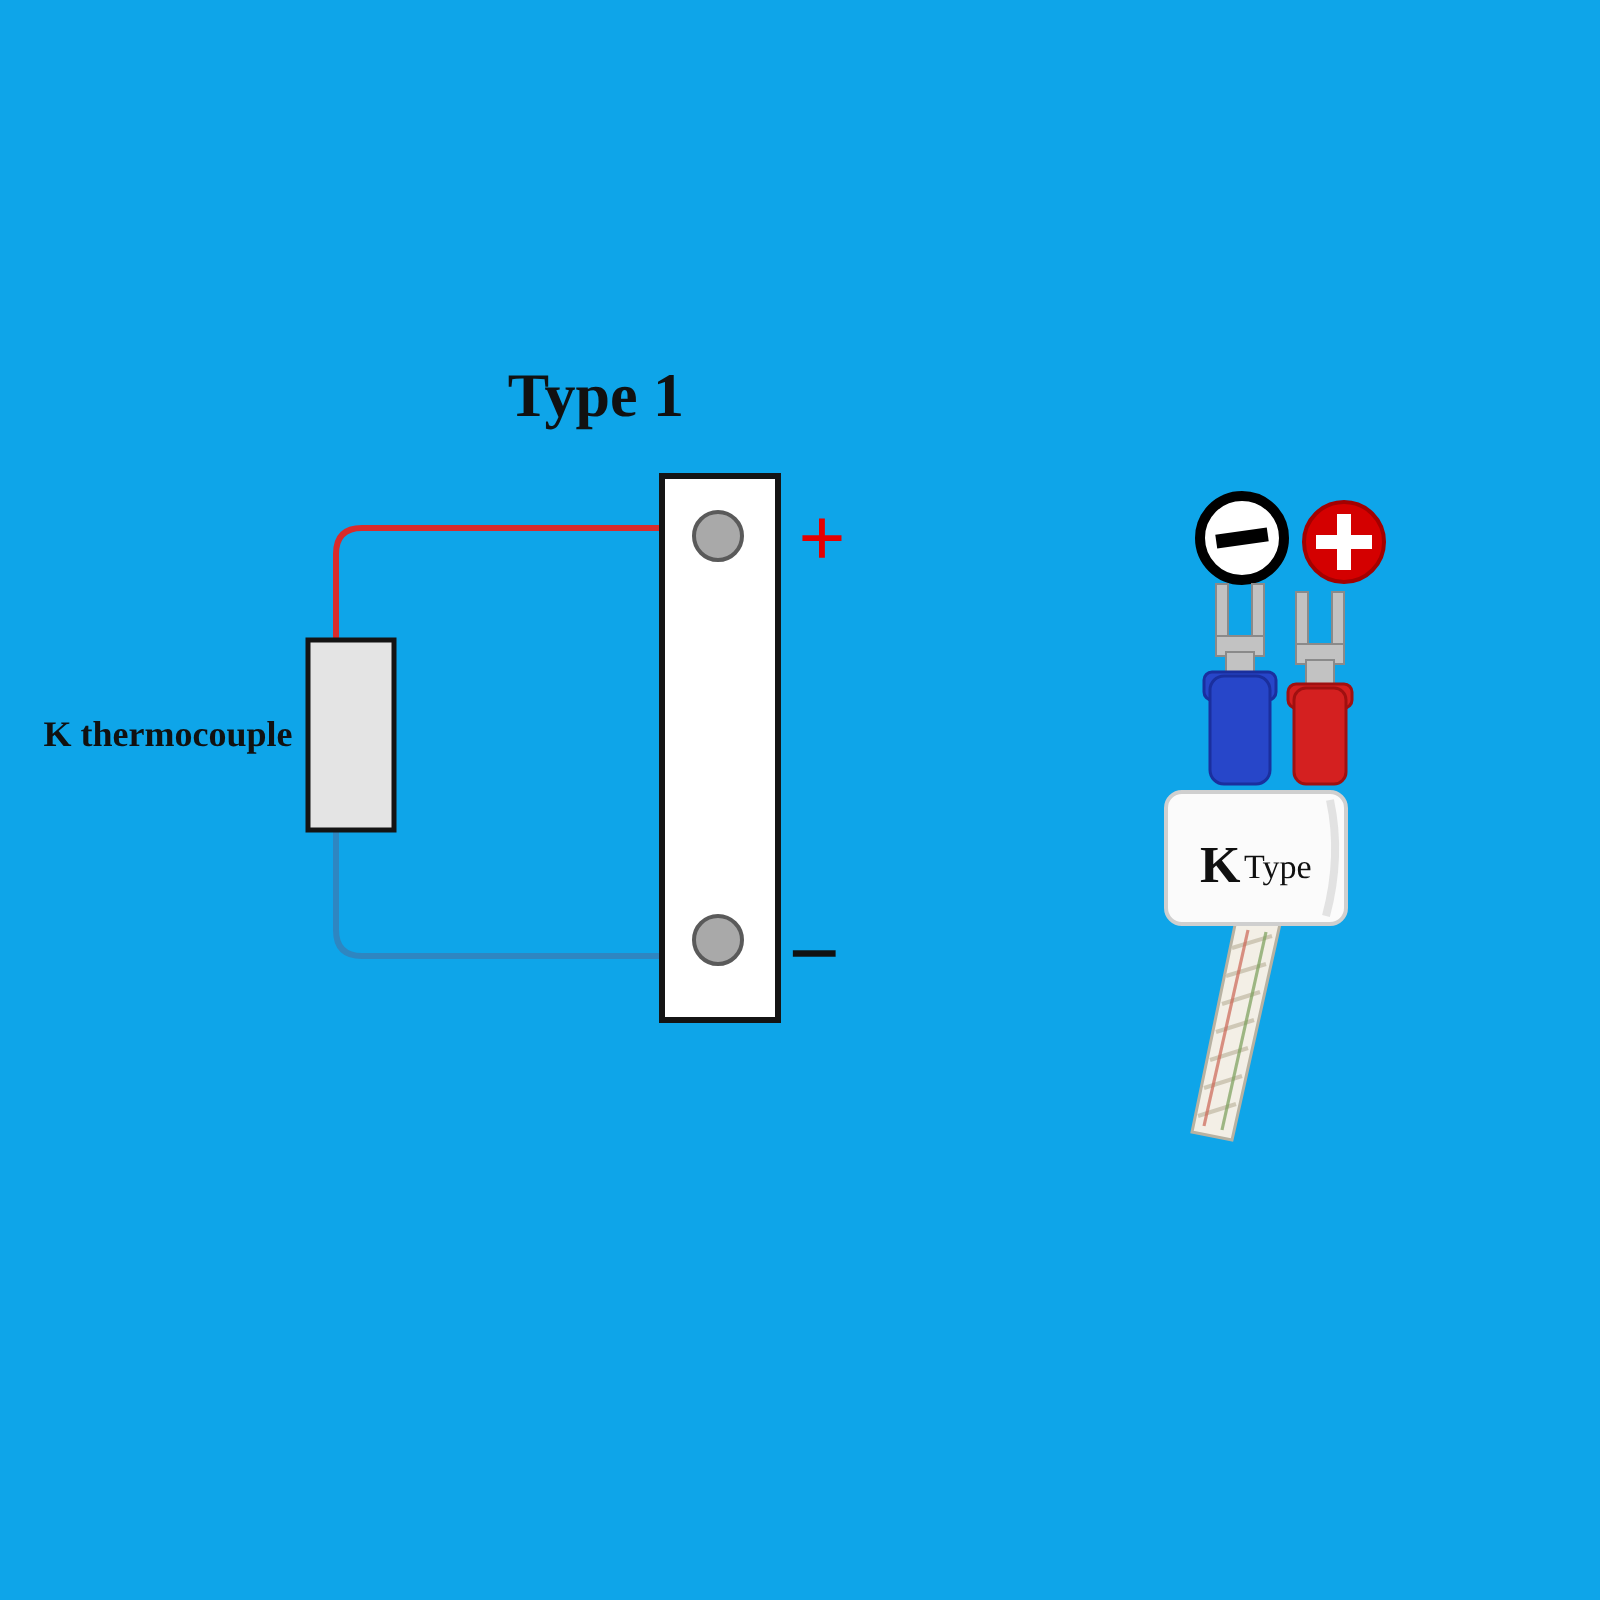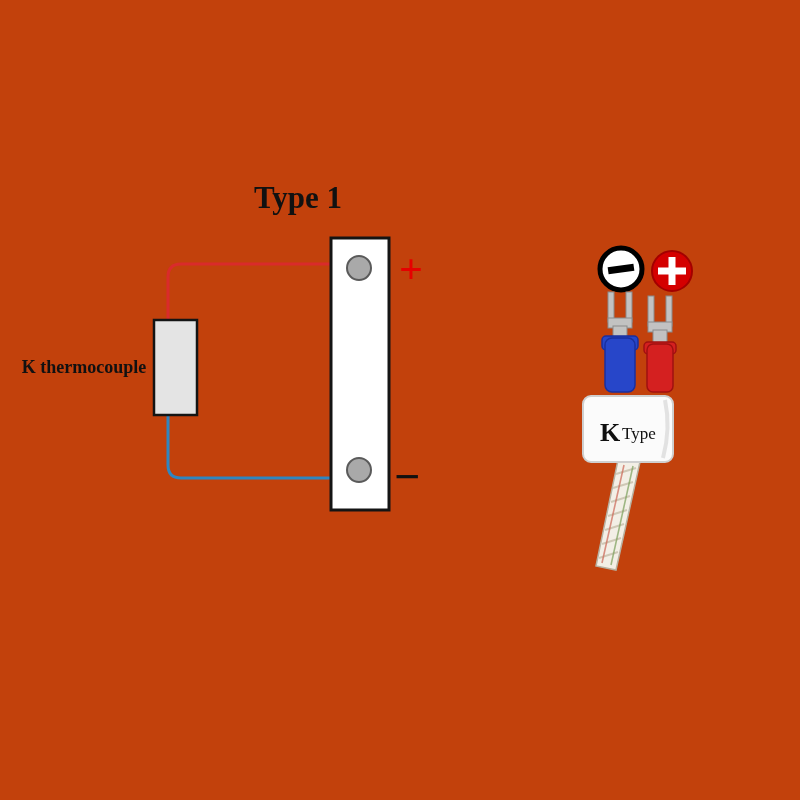--- a/index.html
+++ b/index.html
@@ -1,16 +1,16 @@
 <!DOCTYPE html>
 <html><head>
 <meta charset="utf-8">
 <style>
   html,body{margin:0;padding:0;background:#ffffff;}
-  .canvas{position:relative;width:800px;height:800px;background:#c2410c;overflow:hidden;text-align:right;}
+  .canvas{position:relative;width:800px;height:800px;background:#0ea5e9;overflow:hidden;text-align:right;}
   svg{display:block;}
   .serif-bold{font-family:"Liberation Serif","DejaVu Serif",serif;font-weight:bold;}
   .serif{font-family:"Liberation Serif","DejaVu Serif",serif;}
 </style>
 </head>
 <body>
 
 <div class="canvas">
   <svg width="800" height="800" viewBox="0 0 800 800">
 

